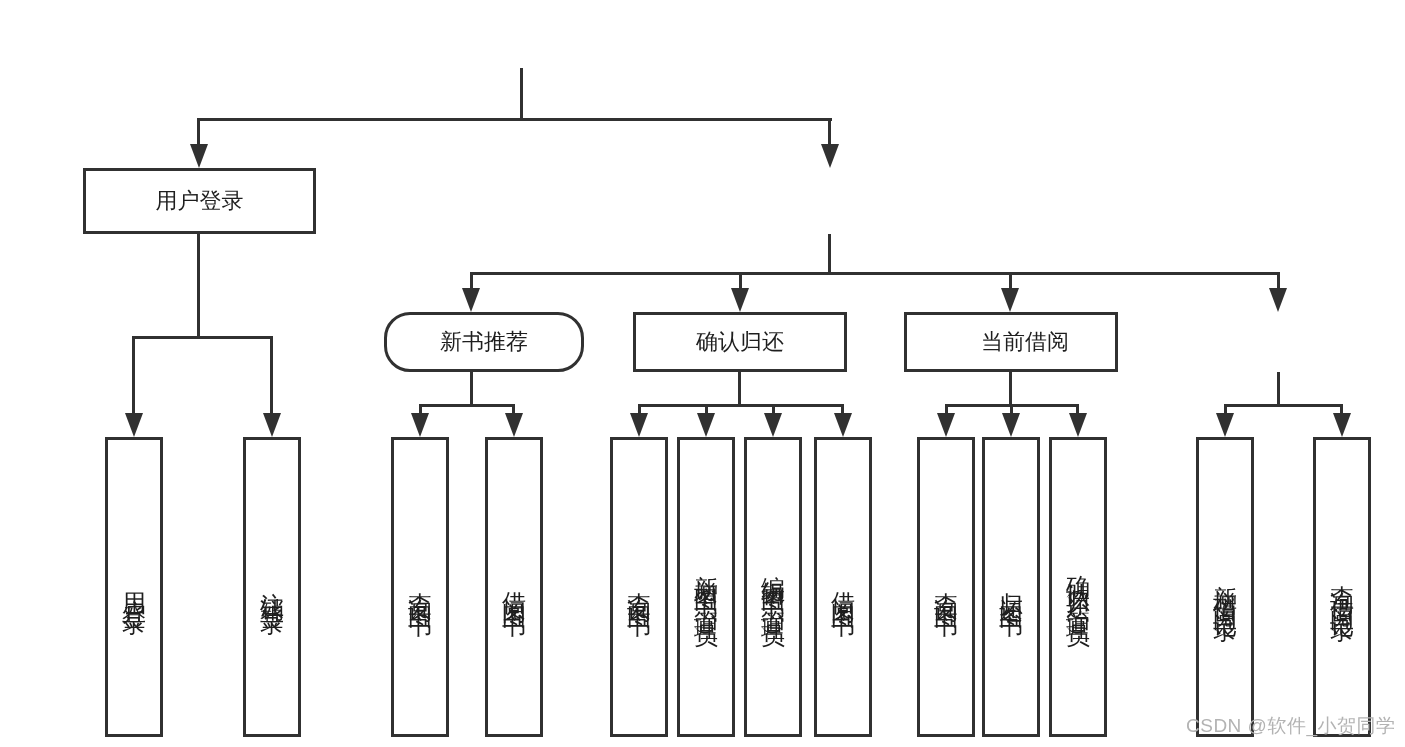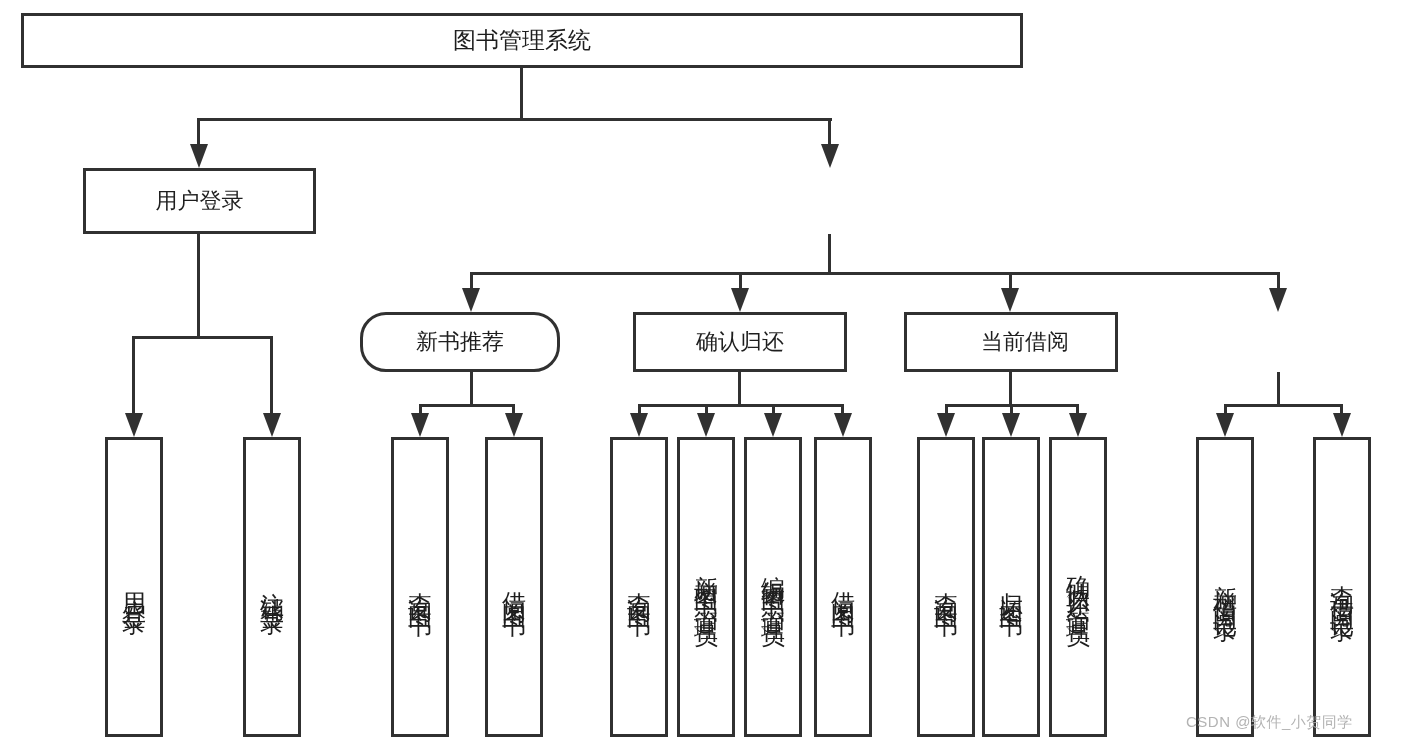--- a/index.html
+++ b/index.html
@@ -22,31 +22,28 @@
     font-size:24px; letter-spacing:7px; line-height:1; white-space:nowrap;
   }
   .line  { position:absolute; background:#313131; }
   .arrow {
     position:absolute; width:0; height:0;
     border-left:9px solid transparent; border-right:9px solid transparent;
     border-top:24px solid #313131;
   }
   .watermark {
     position:absolute; left:1186px; top:713px;
-    color:#b3b3b3; font-size:15px; letter-spacing:0.5px; white-space:nowrap;
+    color:#b3b3b3; font-size:19px; letter-spacing:0.5px; white-space:nowrap;
   }
 </style>
 </head>
 <body>
 
 <div class="canvas">
 
-  <div class="node root">
-    <span>图书管理系统</span>
-  </div>
 
   <div class="line" style="left:520px;top:68px;width:3px;height:53px;"></div>
   <div class="line" style="left:197px;top:118px;width:635px;height:3px;"></div>
   <div class="line" style="left:197px;top:118px;width:3px;height:30px;"></div>
   <div class="line" style="left:828px;top:118px;width:3px;height:30px;"></div>
   <div class="arrow" style="left:190px;top:144px;"></div>
   <div class="arrow" style="left:821px;top:144px;"></div>
 
   <div class="node l2" style="left:83px;width:233px;">
     <span>用户登录</span>
@@ -63,21 +60,21 @@
   <div class="line" style="left:470px;top:272px;width:810px;height:3px;"></div>
   <div class="line" style="left:470px;top:272px;width:3px;height:18px;"></div>
   <div class="line" style="left:739px;top:272px;width:3px;height:18px;"></div>
   <div class="line" style="left:1009px;top:272px;width:3px;height:18px;"></div>
   <div class="line" style="left:1277px;top:272px;width:3px;height:18px;"></div>
   <div class="arrow" style="left:462px;top:288px;"></div>
   <div class="arrow" style="left:731px;top:288px;"></div>
   <div class="arrow" style="left:1001px;top:288px;"></div>
   <div class="arrow" style="left:1269px;top:288px;"></div>
 
-  <div class="node l3" style="left:360px;width:200px;border-radius:26px;">
+  <div class="node l3" style="left:384px;width:200px;border-radius:26px;">
     <span>新书推荐</span>
   </div>
   <div class="node l3" style="left:633px;width:214px;">
     <span>确认归还</span>
   </div>
   <div class="node l3" style="left:904px;width:214px;padding-left:28px;">
     <span>当前借阅</span>
   </div>
 
   <div class="line" style="left:470px;top:372px;width:3px;height:34px;"></div>

